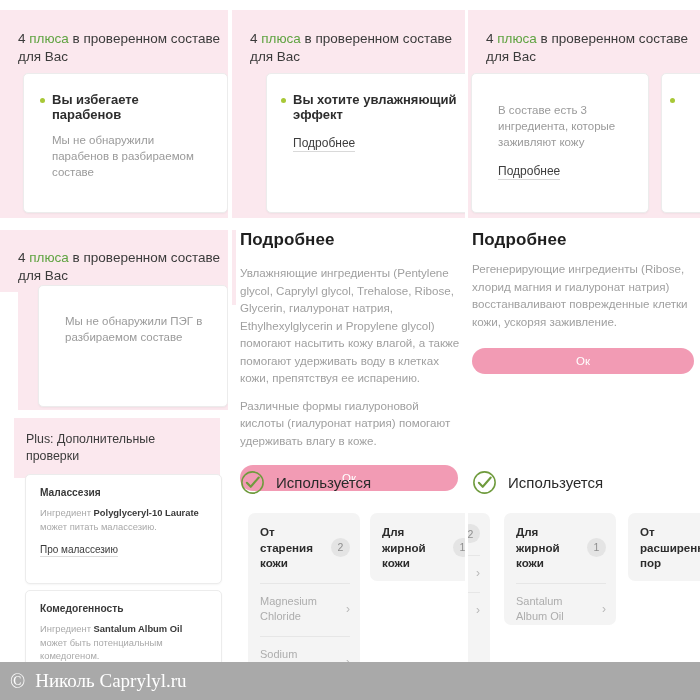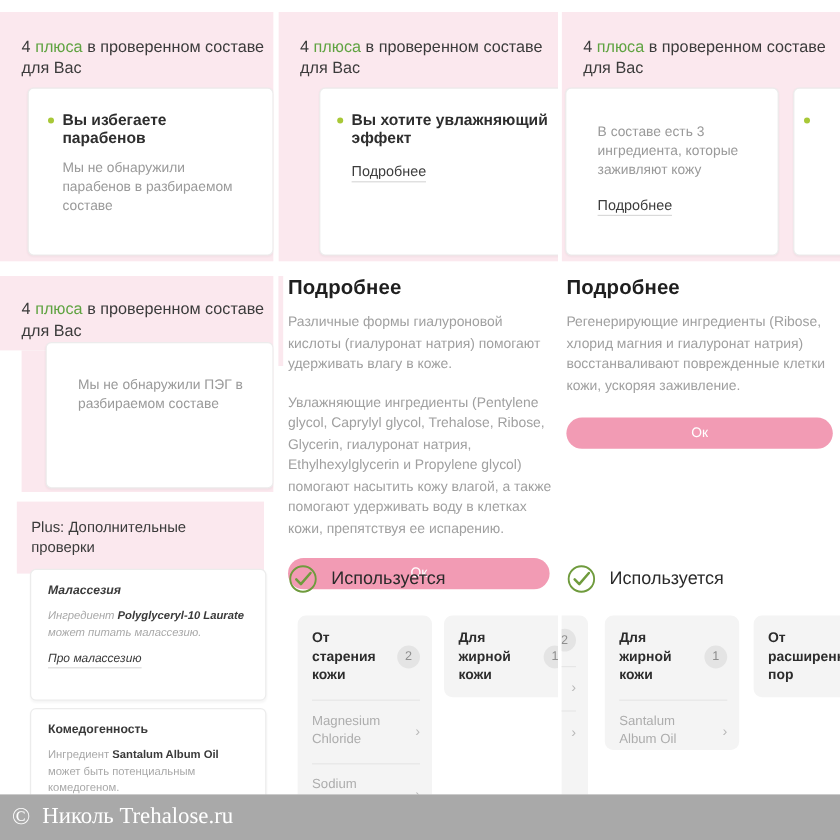--- a/index.html
+++ b/index.html
@@ -143,21 +143,21 @@
     </div>
     <div class="wcard" style="position:absolute;left:38px;top:63px;width:190px;height:122px;padding:17px 14px 0 14px;box-sizing:border-box;">
       <div class="b-desc" style="padding-left:12px;">Мы не обнаружили ПЭГ в разбираемом составе</div>
     </div>
 
     <div style="position:absolute;left:14px;top:196px;width:206px;height:216px;">
       <div class="pinkband" style="position:absolute;left:0;top:0;width:206px;height:60px;"></div>
       <div style="position:absolute;left:12px;top:13px;width:180px;font-size:12.4px;line-height:17px;color:#3b3b3b;">Plus: Дополнительные проверки</div>
 
       <div class="wcard" style="position:absolute;left:11px;top:56px;width:195px;height:108px;">
-        <div class="chk-block" style="border-bottom:none;font-style:italic;">
+        <div class="chk-block" style="border-bottom:none;">
           <div class="chk-name">Малассезия</div>
           <div class="chk-text"><span>Ингредиент </span><b>Polyglyceryl-10 Laurate</b><span> может питать малассезию.</span></div>
           <div class="chk-link">Про малассезию</div>
         </div>
       </div>
 
       <div class="wcard" style="position:absolute;left:11px;top:172px;width:195px;height:92px;">
         <div class="chk-block" style="border-bottom:none;">
           <div class="chk-name">Комедогенность</div>
           <div class="chk-text"><span>Ингредиент </span><b>Santalum Album Oil</b><span> может быть потенциальным комедогеном.</span></div>
@@ -166,22 +166,22 @@
       </div>
     </div>
   </div>
 
   <div class="panel" style="left:232px;top:222px;width:233px;height:440px;">
 
     <div class="pinkband" style="position:absolute;left:-4px;top:8px;width:8px;height:75px;"></div>
 
     <div style="position:absolute;left:8px;top:8px;width:225px;">
       <div class="sheet-title">Подробнее</div>
+      <div class="sheet-p" style="margin-top:14px;">Увлажняющие ингредиенты (Pentylene glycol, Caprylyl glycol, Trehalose, Ribose, Glycerin, гиалуронат натрия, Ethylhexylglycerin и Propylene glycol) помогают насытить кожу влагой, а также помогают удерживать воду в клетках кожи, препятствуя ее испарению.</div>
       <div class="sheet-p">Различные формы гиалуроновой кислоты (гиалуронат натрия) помогают удерживать влагу в коже.</div>
-      <div class="sheet-p" style="margin-top:14px;">Увлажняющие ингредиенты (Pentylene glycol, Caprylyl glycol, Trehalose, Ribose, Glycerin, гиалуронат натрия, Ethylhexylglycerin и Propylene glycol) помогают насытить кожу влагой, а также помогают удерживать воду в клетках кожи, препятствуя ее испарению.</div>
       <button class="okbtn" style="margin-top:16px;width:218px;">Ок</button>
     </div>
 
     <div style="position:absolute;left:8px;top:248px;width:225px;">
       <div class="used-row">
         <svg width="25" height="25" viewBox="0 0 24 24">
           <circle cx="12" cy="12" r="10.2" fill="none" stroke="#6f9b3d" stroke-width="1.5"></circle>
           <path d="M6.6 12.3 L10.3 16.1 L18 7.2" fill="none" stroke="#6f9b3d" stroke-width="2" stroke-linecap="round" stroke-linejoin="round"></path>
         </svg>
         <div class="used-lbl">Используется</div>
@@ -258,16 +258,16 @@
           <div class="tag-head">
             <div class="tag-name">От расширенных пор</div>
           </div>
         </div>
       </div>
     </div>
   </div>
 
   <div class="wm">
     <span class="cmark">©</span>
-    <span>Николь  Trehalose.ru</span>
+    <span>Николь  Caprylyl.ru</span>
   </div>
 
 </div>
 
 </body></html>

